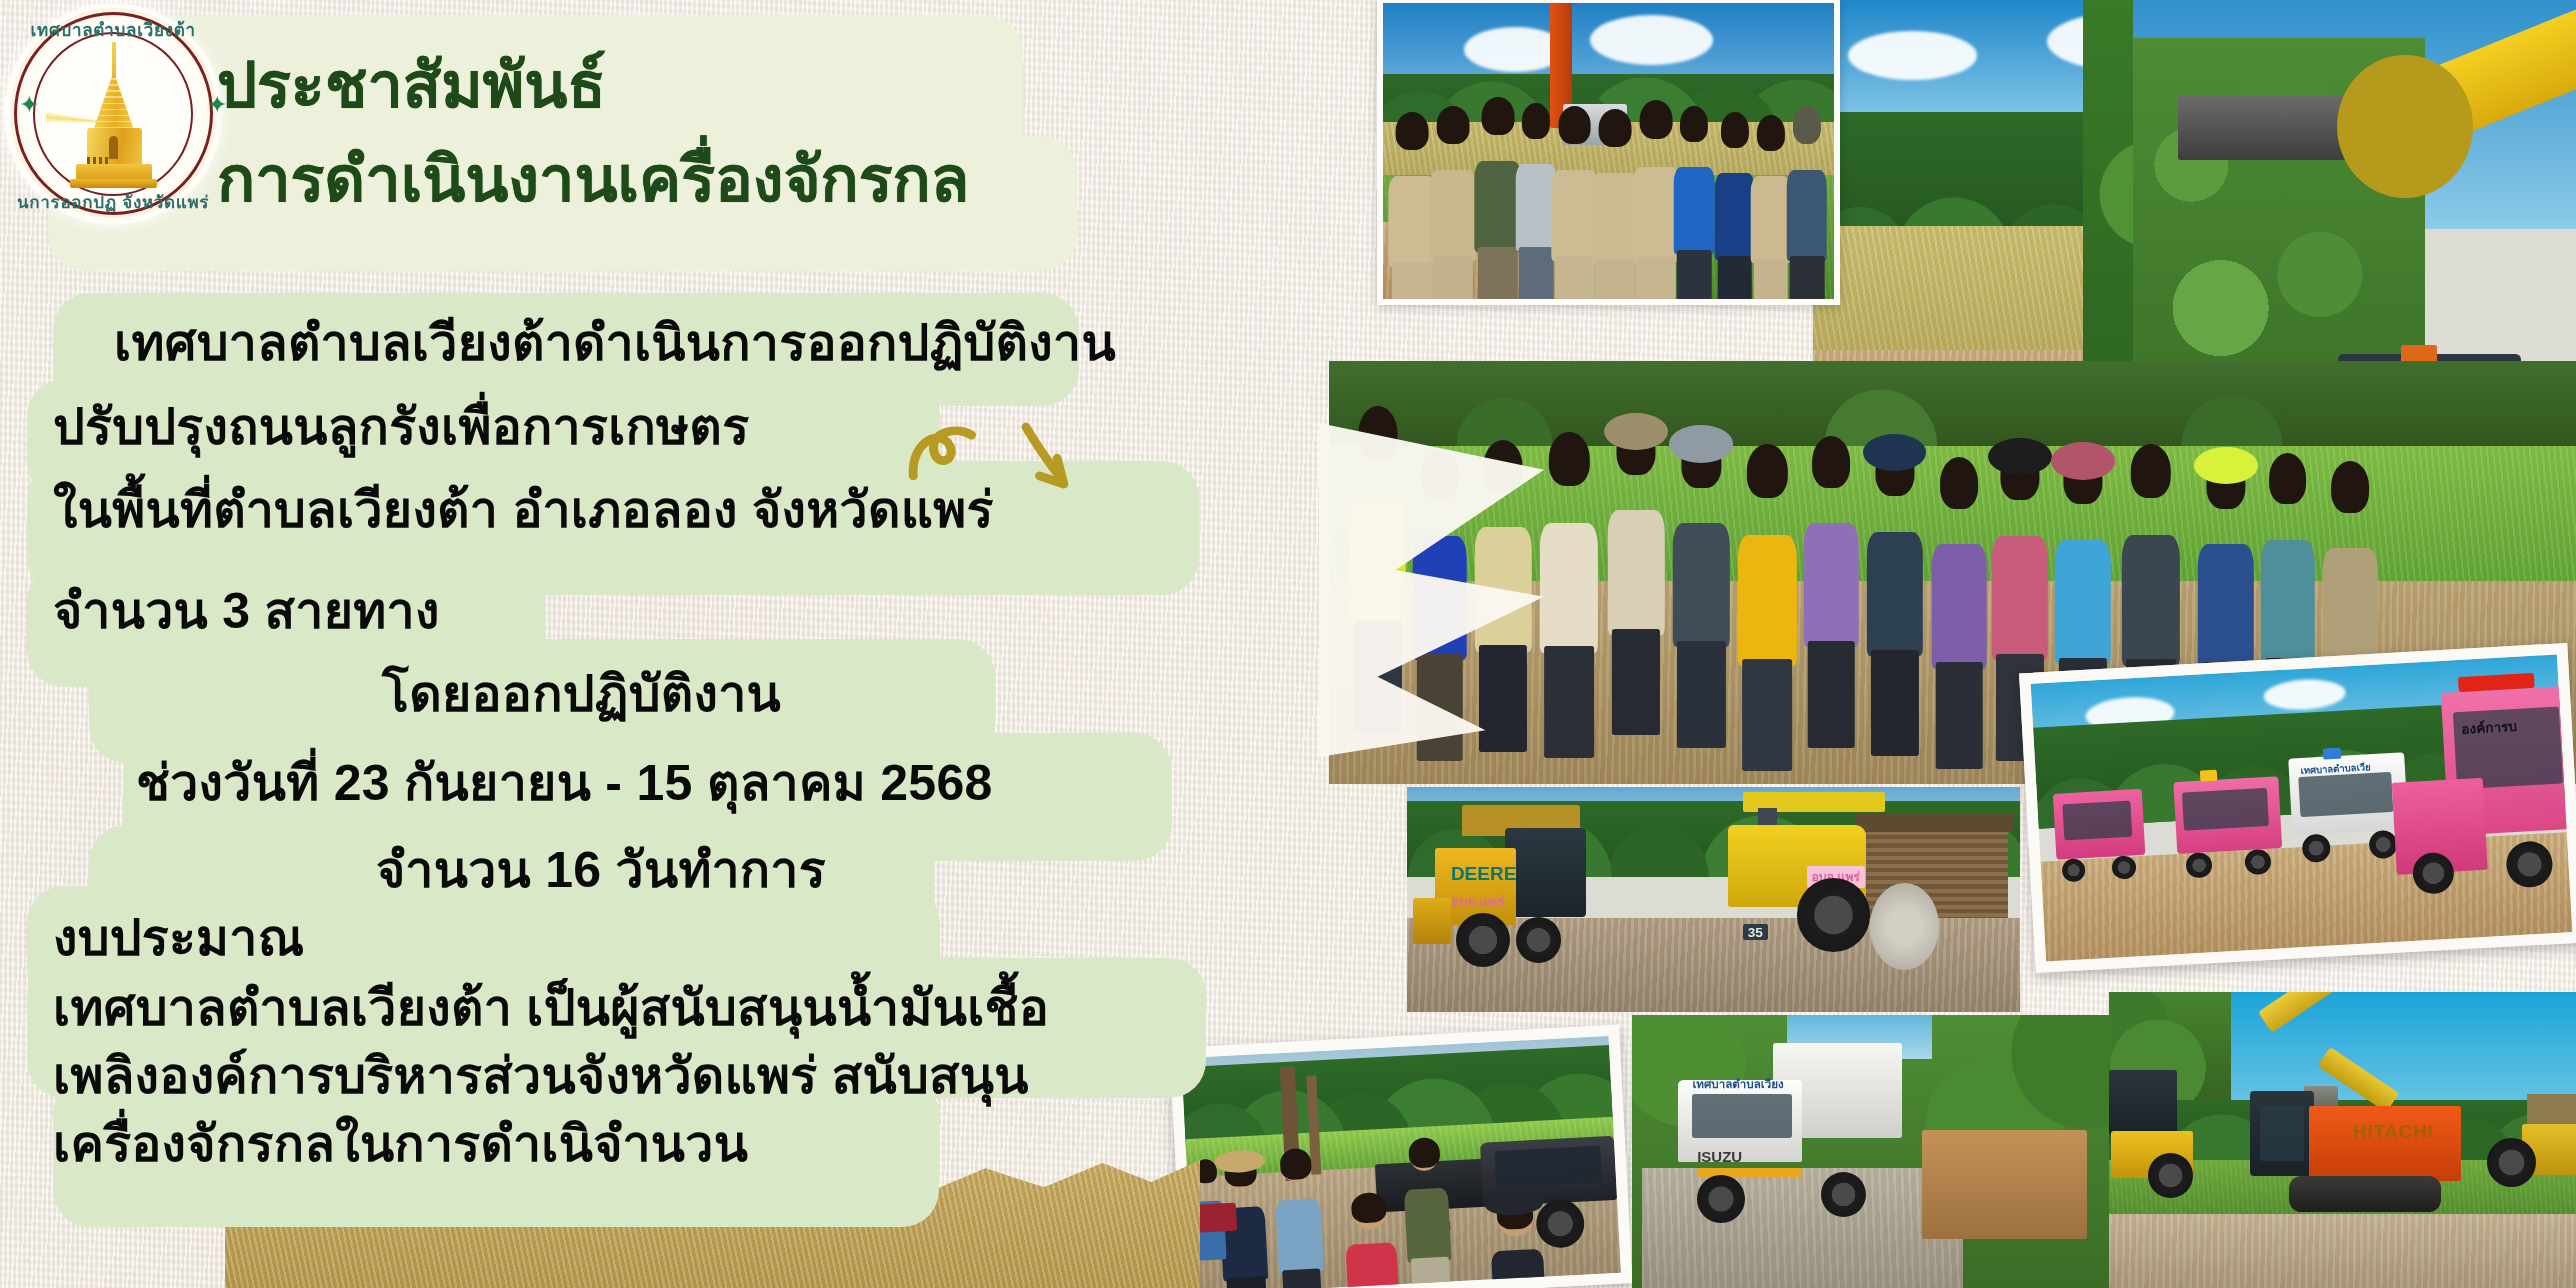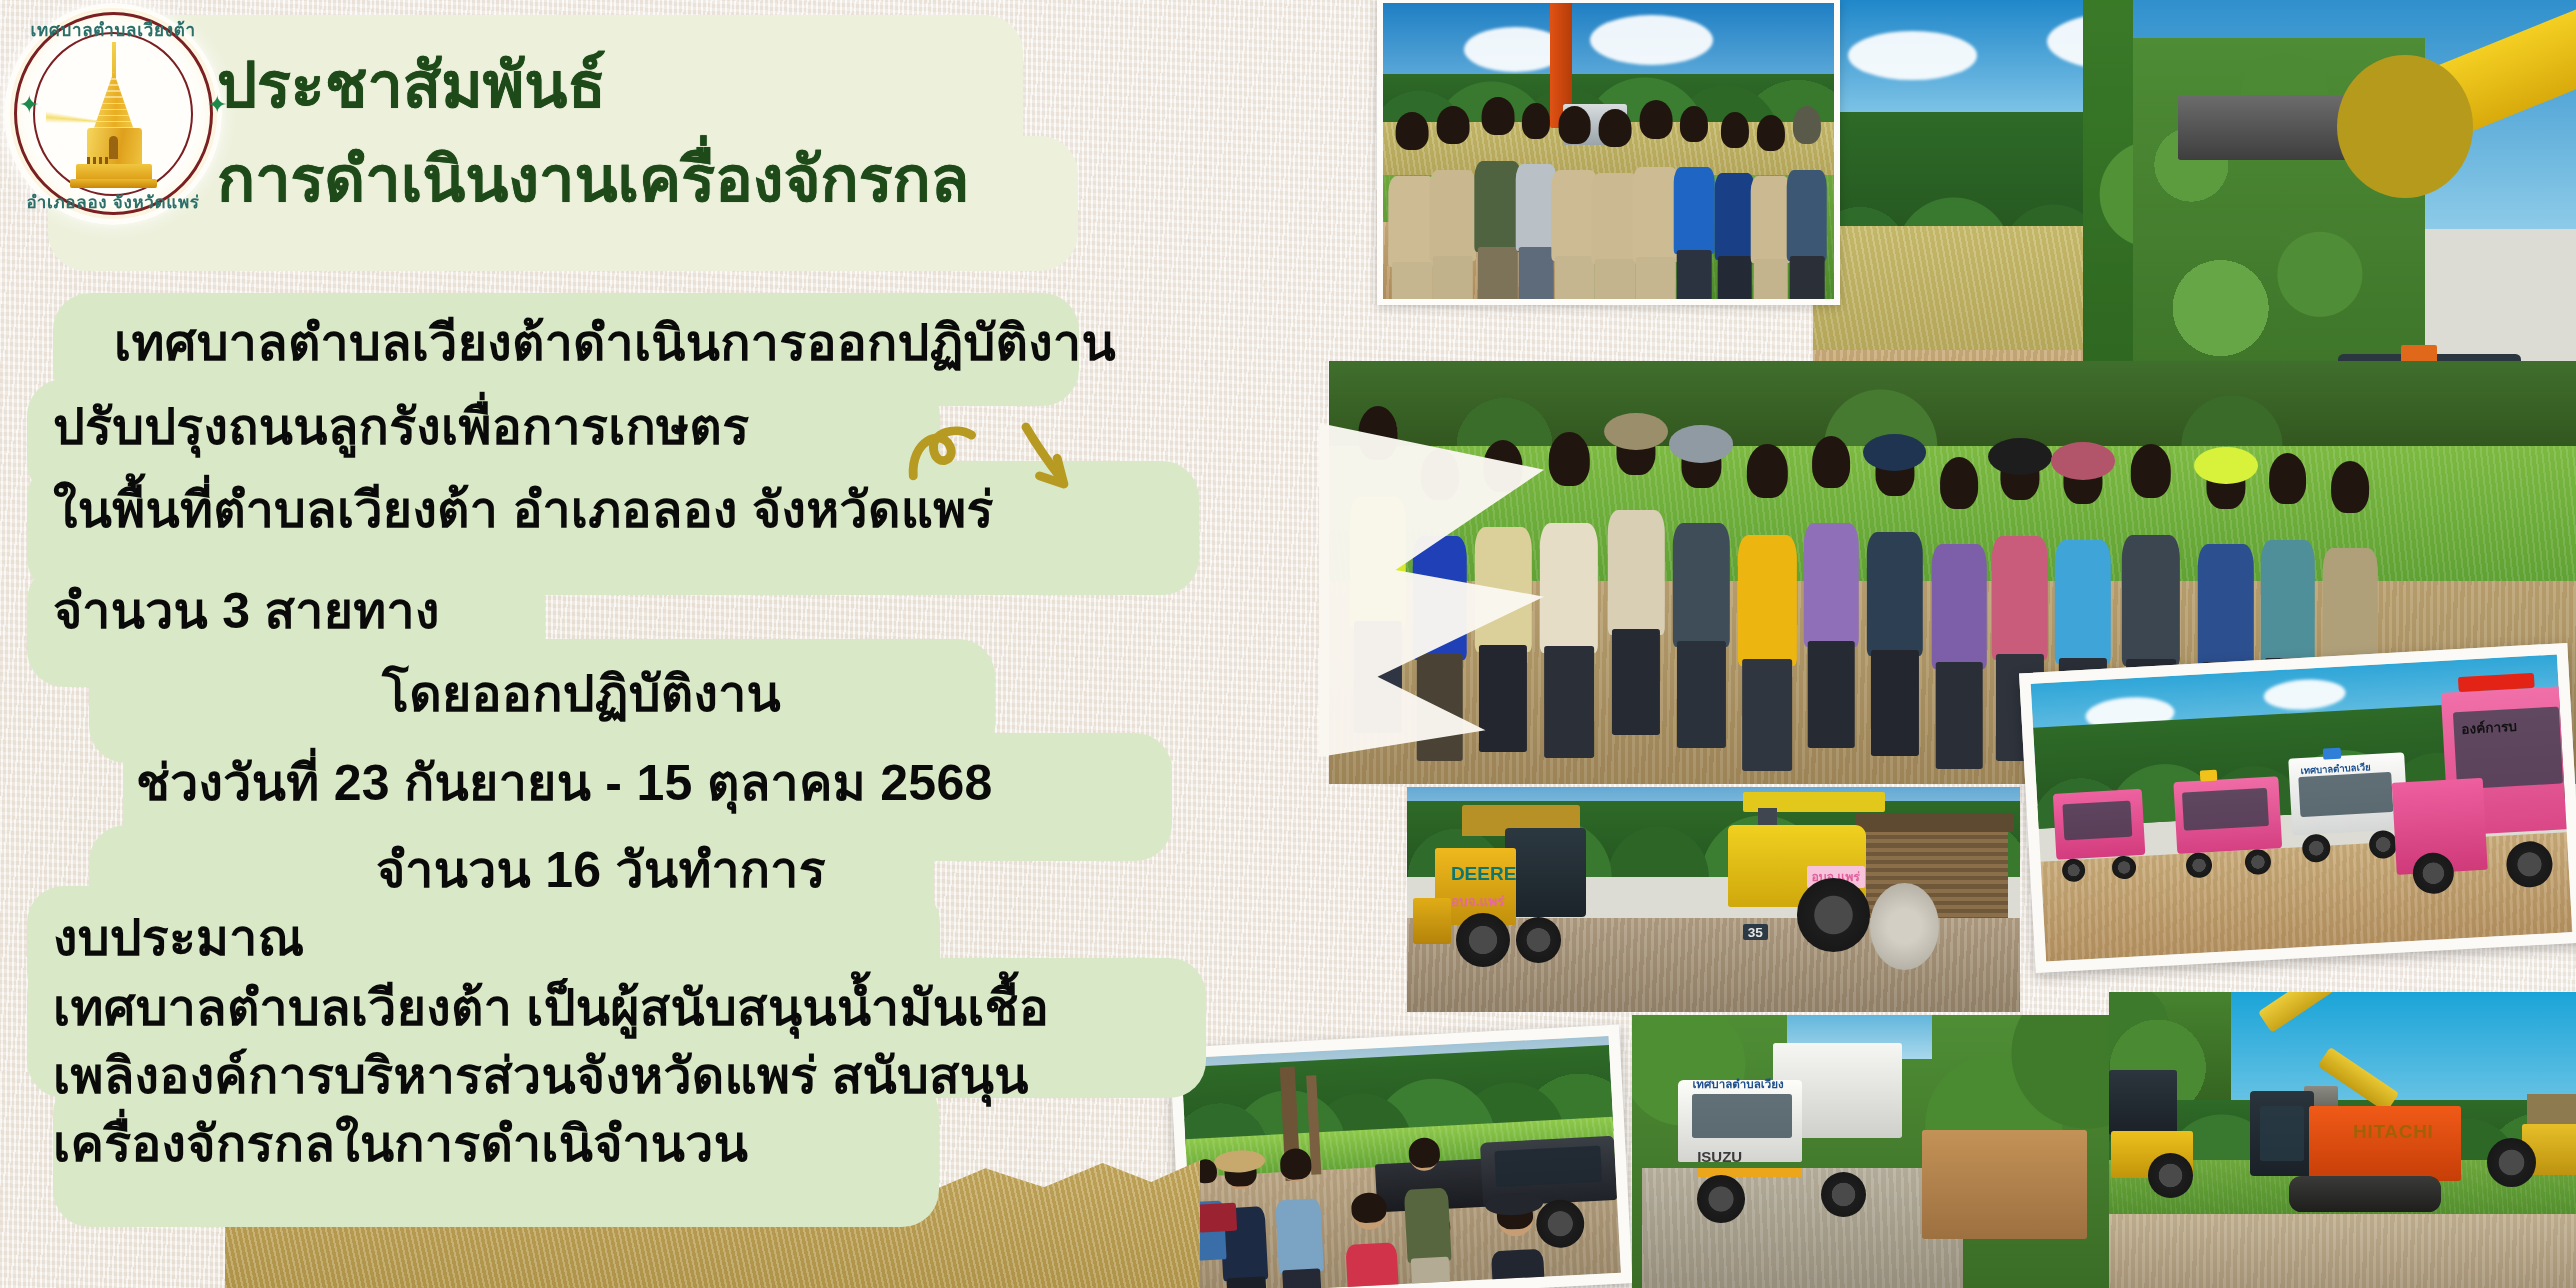--- a/index.html
+++ b/index.html
@@ -776,21 +776,21 @@
 <div class="panel p-b7"></div>
 <div class="panel p-b8"></div>
 <div class="panel p-b9"></div>
 <div class="panel p-b10"></div>
 
 <div id="logo">
   <div class="glow"></div>
   <div class="ring-outer"></div>
   <div class="ring-inner"></div>
   <div class="seal-text seal-top">เทศบาลตำบลเวียงต้า</div>
-  <div class="seal-text seal-bot">อำเภอลอง  จังหวัดแพร่</div>
+  <div class="seal-text seal-bot">นการออกปฏ  จังหวัดแพร่</div>
   <div class="star star-l">✦</div>
   <div class="star star-r">✦</div>
   <div id="pagoda">
     <div class="rays"></div>
     <div class="spire"></div>
     <div class="cone"></div>
     <div class="body"></div>
     <div class="door"></div>
     <div class="fins"></div>
     <div class="base"></div>

